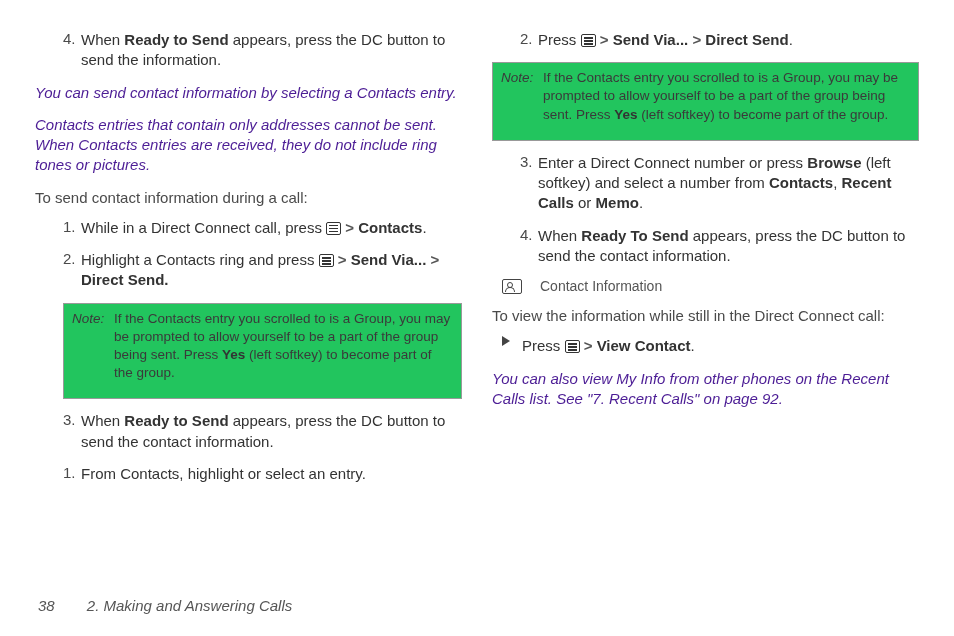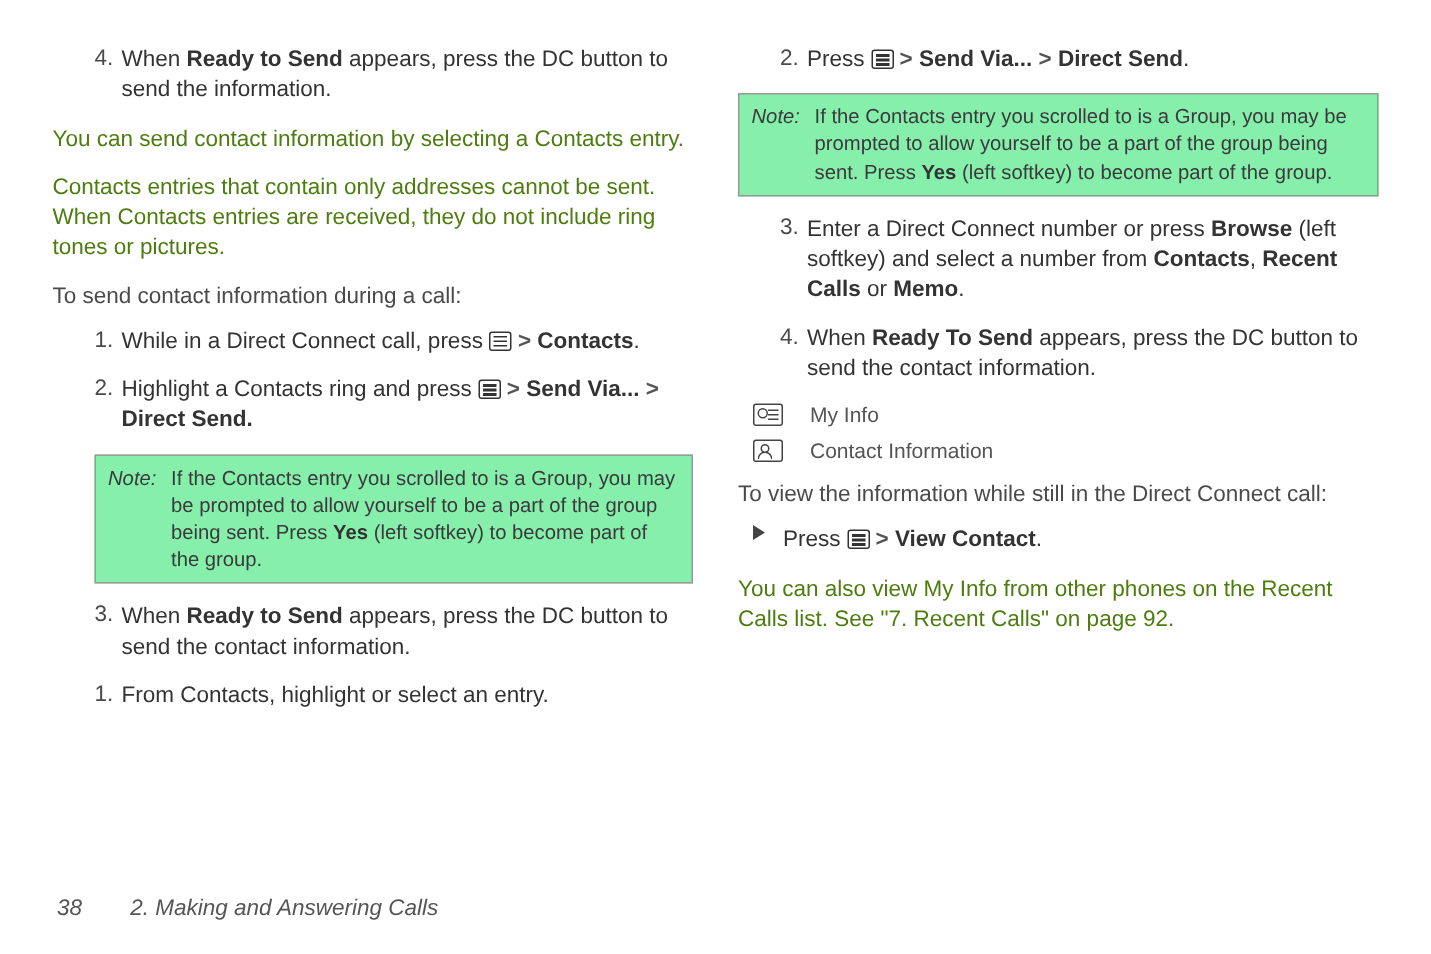--- a/index.html
+++ b/index.html
@@ -38,33 +38,34 @@
   .heading {
     font-size: 19px;
     color: #8a8a8a;
     font-weight: 400;
     margin: 14px 0 10px 0;
     letter-spacing: -0.3px;
   }
   .para {
     margin-bottom: 12px;
     line-height: 1.35;
-    color: #4d7c0f;
+    color: #4c1d95;
+    font-style: italic;
   }
   .instr {
     margin-bottom: 10px;
     line-height: 1.35;
     color: #4a4a4a;
   }
   .b { font-weight: bold; color: #333; }
   .gt { font-family: sans-serif; font-weight: bold; color: #555;}
   .note-box {
     border: 1px solid #999;
-    background: #86efac;
-    padding: 6px 8px 6px 8px;
+    background: #22c55e;
+    padding: 6px 8px 16px 8px;
     margin: 6px 0 12px 28px;
     font-size: 13.5px;
     line-height: 1.35;
     color: #3a3a3a;
     display: flex;
   }
   .note-box.full { margin-left: 0; }
   .note-label {
     font-style: italic;
     flex-shrink: 0;
@@ -248,24 +249,20 @@
     <div class="step">
       <div class="num">4.</div>
       <div class="txt">
         <span>When </span><span class="b">Ready To Send</span><span> appears, press the DC button to send the contact information.</span>
       </div>
     </div>
 
 
 
     <div class="icon-line">
-      <span class="small-icon card"></span>
-      <span>My Info</span>
-    </div>
-    <div class="icon-line">
       <span class="small-icon contact"></span>
       <span>Contact Information</span>
     </div>
 
     <div class="instr" style="margin-top:12px">To view the information while still in the Direct Connect call:</div>
 
     <div class="bullet-line">
       <span class="tri"></span>
       <div>
         <span>Press </span><span class="menu-icon"></span> <span class="gt">&gt;</span> <span class="b">View Contact</span><span>.</span>

